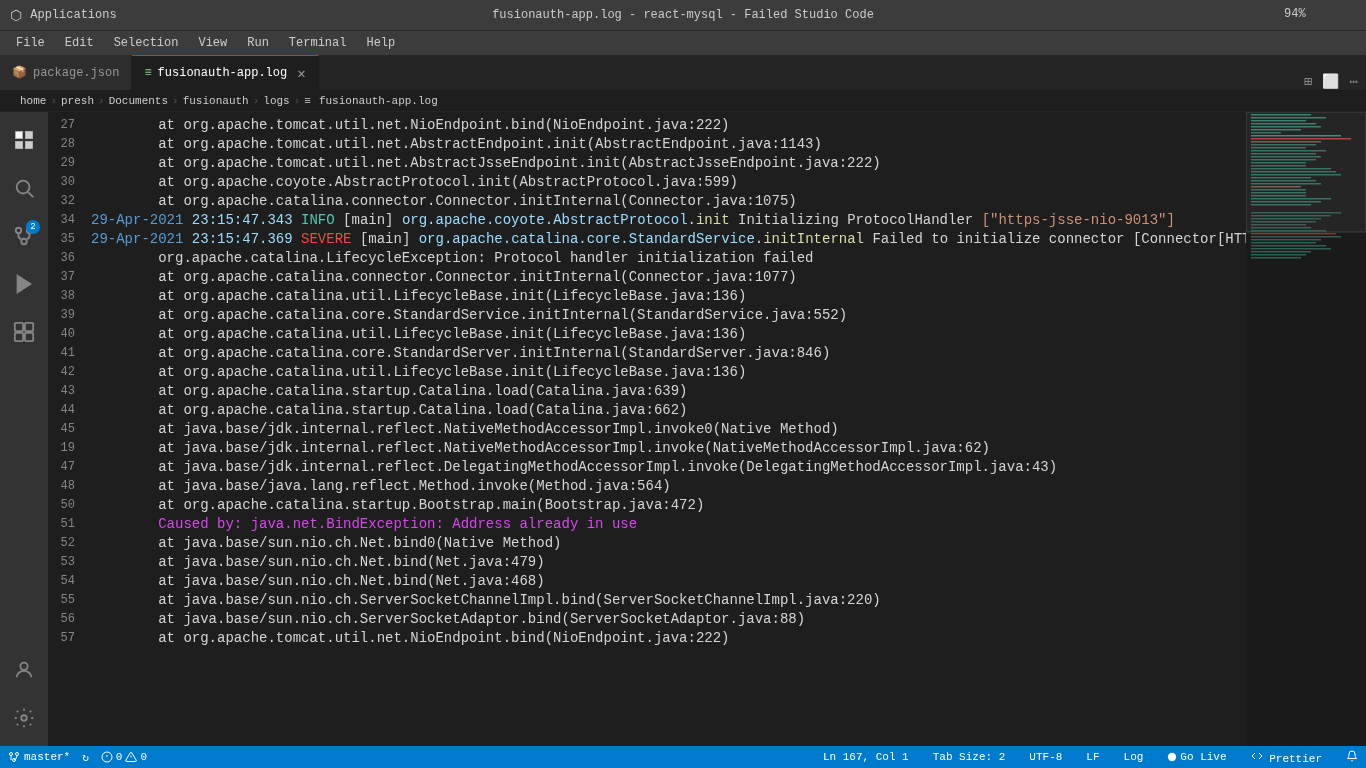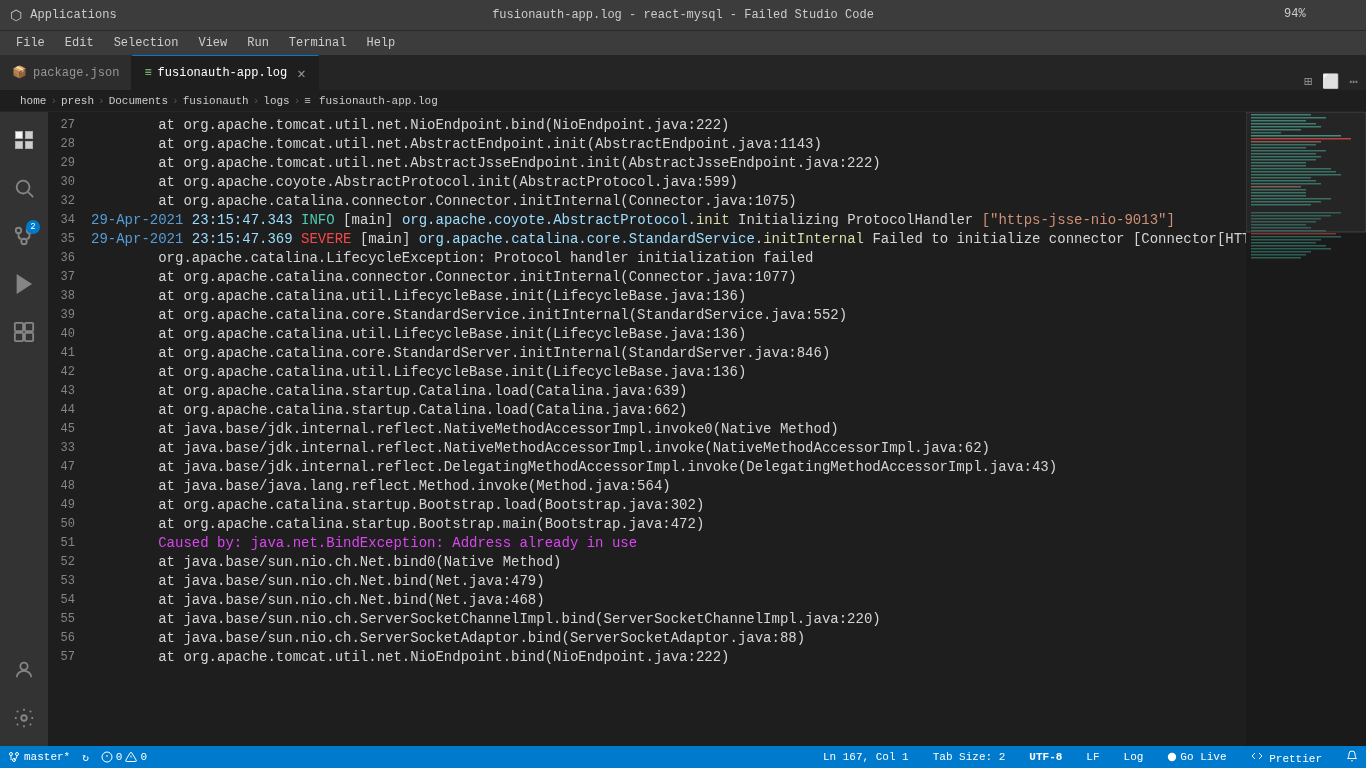--- a/index.html
+++ b/index.html
@@ -405,38 +405,34 @@
         <span class="line-number">44</span>
         <span class="line-content log-normal">        at org.apache.catalina.startup.Catalina.load(Catalina.java:662)</span>
       </div>
 
       <div class="code-line">
         <span class="line-number">45</span>
         <span class="line-content log-normal">        at java.base/jdk.internal.reflect.NativeMethodAccessorImpl.invoke0(Native Method)</span>
       </div>
 
       <div class="code-line">
-        <span class="line-number">33</span>
+        <span class="line-number">19</span>
         <span class="line-content log-normal">        at java.base/jdk.internal.reflect.NativeMethodAccessorImpl.invoke(NativeMethodAccessorImpl.java:62)</span>
       </div>
 
       <div class="code-line">
         <span class="line-number">47</span>
         <span class="line-content log-normal">        at java.base/jdk.internal.reflect.DelegatingMethodAccessorImpl.invoke(DelegatingMethodAccessorImpl.java:43)</span>
       </div>
 
       <div class="code-line">
         <span class="line-number">48</span>
         <span class="line-content log-normal">        at java.base/java.lang.reflect.Method.invoke(Method.java:564)</span>
       </div>
 
-      <div class="code-line">
-        <span class="line-number">49</span>
-        <span class="line-content log-normal">        at org.apache.catalina.startup.Bootstrap.load(Bootstrap.java:302)</span>
-      </div>
 
       <div class="code-line">
         <span class="line-number">50</span>
         <span class="line-content log-normal">        at org.apache.catalina.startup.Bootstrap.main(Bootstrap.java:472)</span>
       </div>
 
       <div class="code-line">
         <span class="line-number">51</span>
         <span class="line-content"><span style="color:#d946ef;">        Caused by: java.net.BindException: Address already in use</span></span>
       </div>
@@ -552,21 +548,21 @@
     <svg width="12" height="12" viewBox="0 0 24 24" fill="none" stroke="white" stroke-width="2">
         <path d="M10.29 3.86L1.82 18a2 2 0 001.71 3h16.94a2 2 0 001.71-3L13.71 3.86a2 2 0 00-3.42 0z"></path>
         <line x1="12" y1="9" x2="12" y2="13"></line>
         <line x1="12" y1="17" x2="12" y2="17"></line>
       </svg>
     <span>0</span>
   </span>
   <div id="statusbar-right">
     <span style="cursor:pointer;">Ln 167, Col 1</span>
     <span style="cursor:pointer;">Tab Size: 2</span>
-    <span style="cursor:pointer;font-weight:bold;">UTF-8</span>
+    <span style="cursor:pointer;">UTF-8</span>
     <span style="cursor:pointer;">LF</span>
     <span style="cursor:pointer;">Log</span>
     <span style="display:flex;align-items:center;gap:3px;cursor:pointer;">
       <svg width="10" height="10" viewBox="0 0 24 24" fill="white">
           <circle cx="12" cy="12" r="10"></circle>
         </svg>
       <span>Go Live</span>
     </span>
     <span style="cursor:pointer;">
       <svg width="12" height="12" viewBox="0 0 24 24" fill="none" stroke="white" stroke-width="2">

